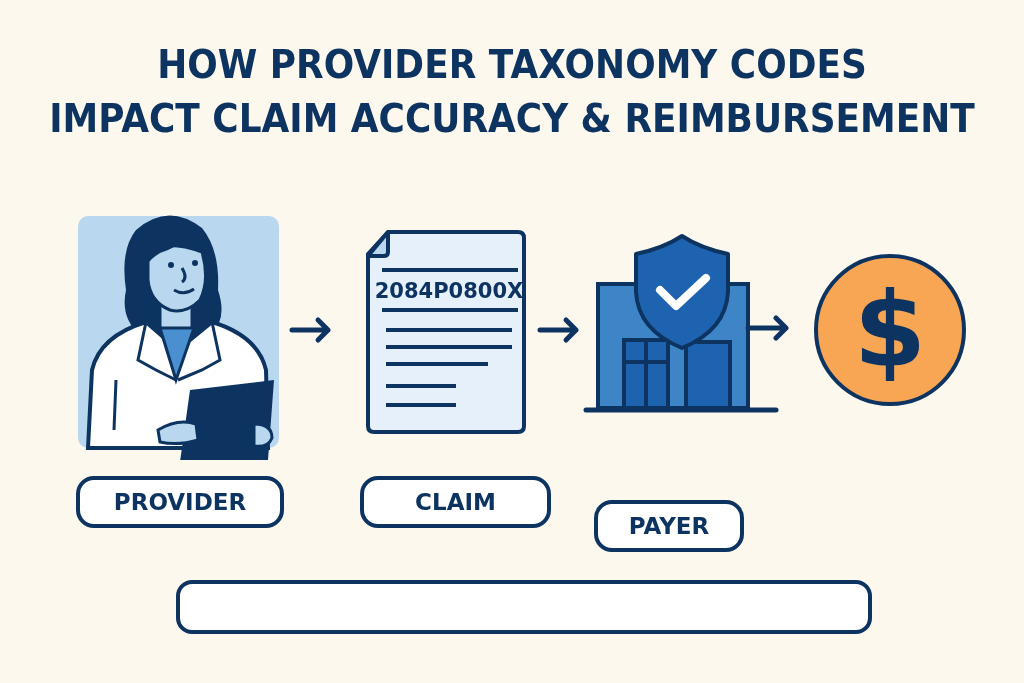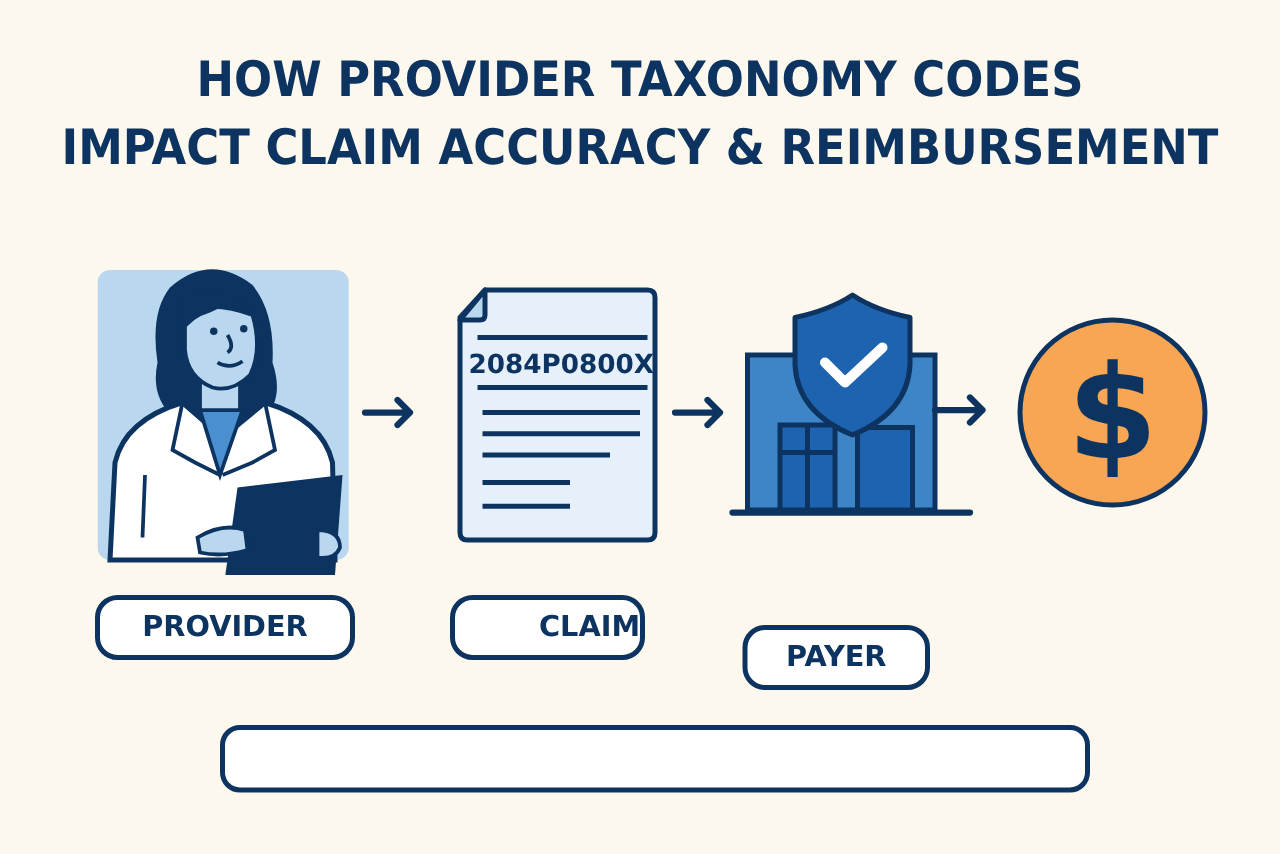--- a/index.html
+++ b/index.html
@@ -110,21 +110,21 @@
 </svg>
 
 <svg class="abs" style="left:808px;top:248px" width="164" height="164" viewBox="0 0 164 164">
   <circle cx="82" cy="82" r="74" fill="#f8a654" stroke="#0d3461" stroke-width="4"></circle>
   <text x="82" y="118" text-anchor="middle" font-family="DejaVu Sans, sans-serif" font-weight="bold" font-size="104" fill="#0d3461">$</text>
 </svg>
 
 <div class="pill" style="left:76px;top:476px;width:208px;">
   <span>PROVIDER</span>
 </div>
-<div class="pill" style="left:360px;top:476px;width:156px;justify-content:flex-end;">
+<div class="pill" style="left:360px;top:476px;width:191px;">
   <span>CLAIM</span>
 </div>
 <div class="pill" style="left:594px;top:476px;width:150px;margin-top:24px;">
   <span>PAYER</span>
 </div>
 
 <div class="bottom-bar">
   <span></span>
 </div>
 

